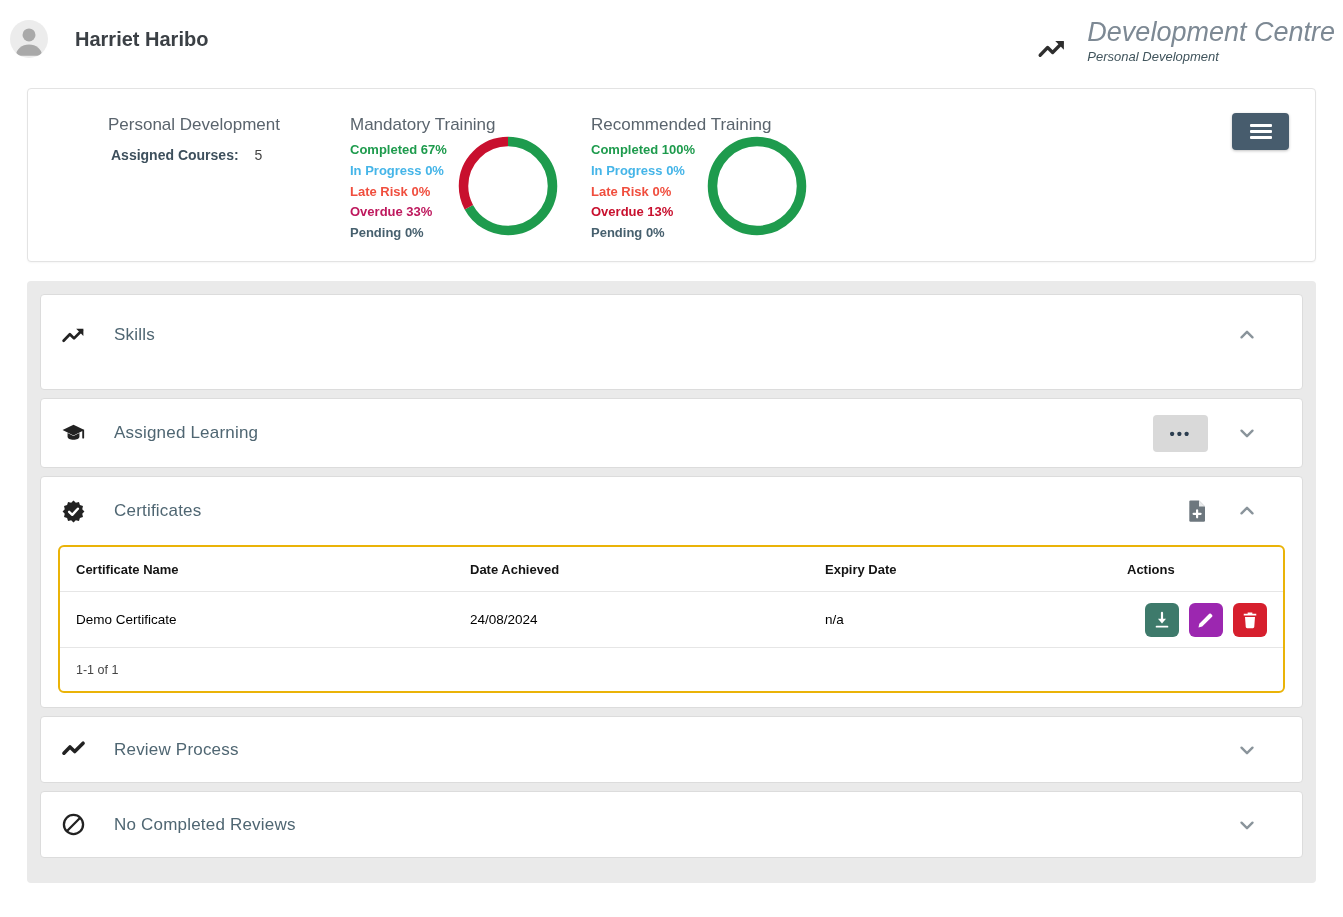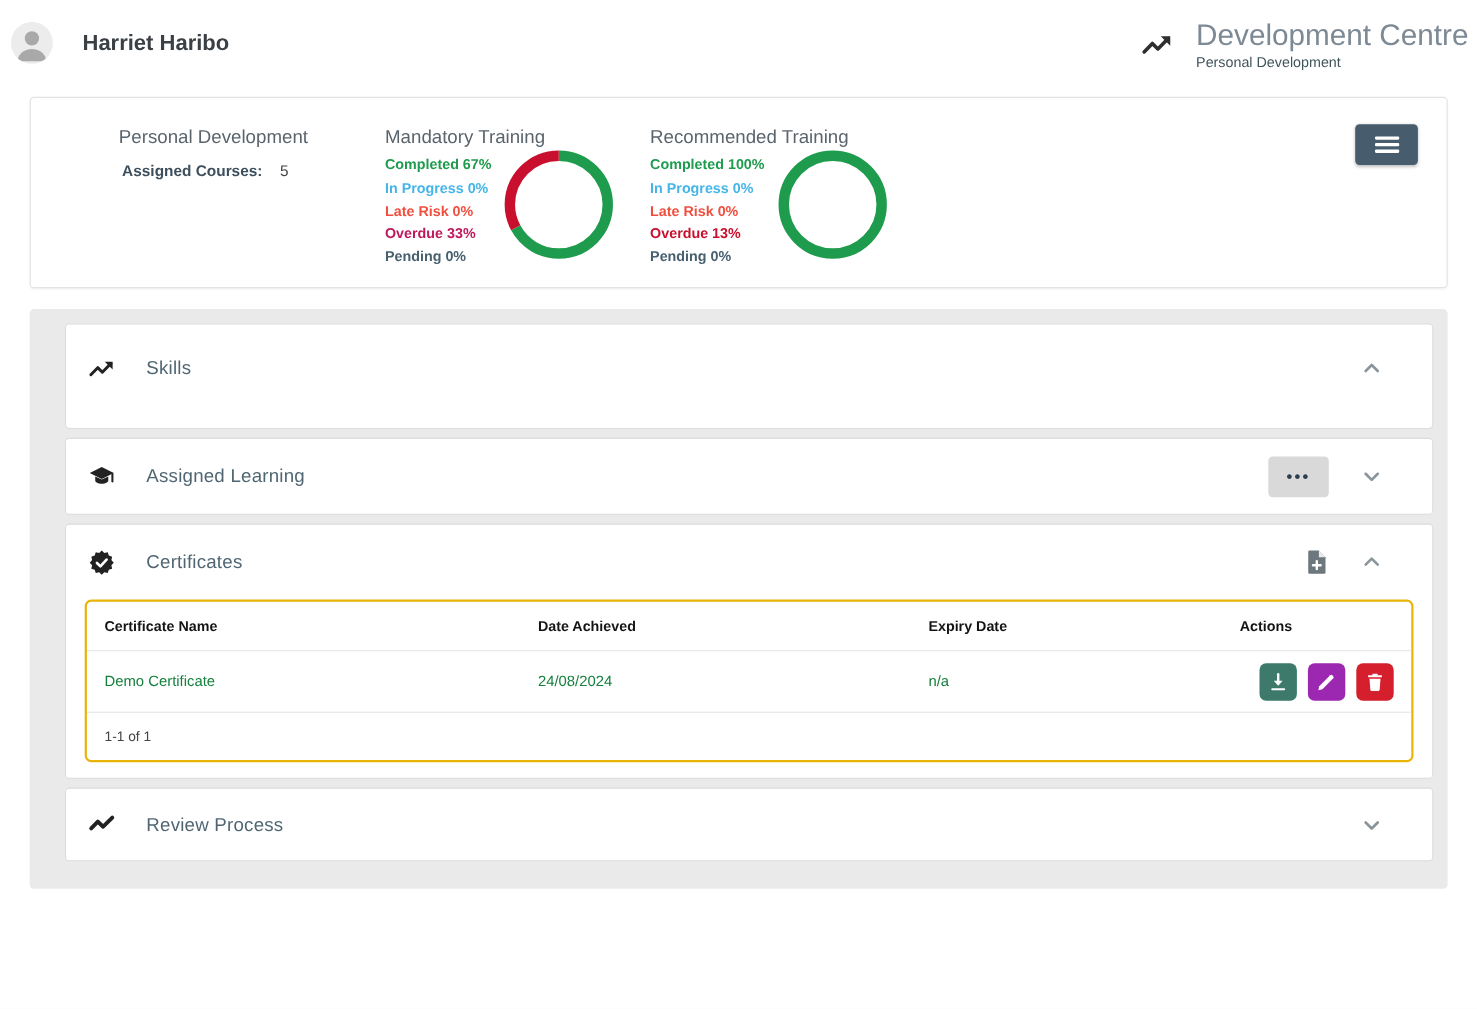--- a/index.html
+++ b/index.html
@@ -3,21 +3,21 @@
 <meta charset="utf-8">
 <style>
   * { margin:0; padding:0; box-sizing:border-box; }
   html,body { width:1343px; height:917px; background:#fff; overflow:hidden;
     font-family:"Liberation Sans", sans-serif; }
 
   
   .top-header { height:88px; display:flex; align-items:center; padding:0 8px 0 10px; background:#fff; }
   .avatar { width:38px; height:38px; border-radius:50%; background:#ececec; overflow:hidden; flex:0 0 auto; margin-top:-10px; }
   .user-name { font-size:20px; font-weight:700; color:#3b4045; margin-left:27px; margin-top:-10px; }
-  .header-right { margin-left:auto; display:flex; align-items:flex-start; gap:18px; margin-top:-6px; }
+  .header-right { margin-left:auto; display:flex; align-items:flex-end; gap:18px; margin-top:-6px;font-style:italic; }
   .trend-icon-lg { width:34px; height:30px; color:#2e2e2e; margin-top:8px; }
   .app-title { font-size:27px; color:#7d8994; line-height:1.05; }
   .app-subtitle { font-size:13px; color:#40545c; margin-top:2px; }
 
   
   .summary-card { position:relative; margin:0 27px; height:174px; background:#fff;
     border:1px solid #e3e3e3; border-radius:4px; box-shadow:0 1px 2px rgba(0,0,0,.04); }
   .sum-title { position:absolute; font-size:17px; color:#5a646d; }
   .pd-title { left:80px; top:26px; }
   .assigned-row { position:absolute; left:83px; top:58px; font-size:14px; }
@@ -30,37 +30,37 @@
   .donut { position:absolute; top:47px; width:100px; height:100px; }
   .donut1 { left:430px; } .donut2 { left:679px; }
   .menu-btn { position:absolute; right:26px; top:24px; width:57px; height:37px; background:#475c6d;
     border:none; border-radius:4px; cursor:pointer; display:flex; flex-direction:column;
     align-items:center; justify-content:center; gap:3px; box-shadow:0 1px 3px rgba(0,0,0,.25); }
   .menu-btn span { display:block; width:22px; height:3px; background:#fff; border-radius:1px; }
 
   
   .wrapper { margin:19px 27px 0; background:#eaeaea; border-radius:4px; padding:13px 13px 25px;
     display:flex; flex-direction:column; gap:8px; }
-  .section { background:#fff; border:1px solid #dcdcdc; border-radius:4px;margin-left:19px; }
+  .section { background:#fff; border:1px solid #dcdcdc; border-radius:4px; }
   .sec-head { display:flex; align-items:center; height:68px; padding:0 20px; cursor:pointer; }
   .sec-skills { height:96px; } .sec-skills .sec-head { height:80px; align-items:center; }
   .sec-plain { height:70px; } .sec-review { height:67px; } .sec-noreviews { height:67px; }
   .sec-icon { width:25px; height:25px; color:#222; flex:0 0 auto; }
   .sec-title { font-size:17px; color:#4f6672; margin-left:28px; letter-spacing:.2px; }
   .sec-right { margin-left:auto; display:flex; align-items:center; gap:28px; }
   .chevron { width:22px; height:22px; color:#8a949b; margin-right:24px; cursor:pointer; }
   .more-btn { width:55px; height:37px; background:#d9d9d9; border:none; border-radius:4px; cursor:pointer;
     color:#2c3e50; font-size:15px; font-weight:700; letter-spacing:2px; line-height:1; }
   .fileadd-icon { width:22px; height:24px; color:#6d777e; cursor:pointer; }
 
   
   .cert-table { margin:0 17px 14px; border:2px solid #eab308; border-radius:6px; overflow:hidden; }
   .t-row { display:grid; grid-template-columns:394px 355px 1fr 140px; align-items:center; padding:0 16px; }
   .t-head { height:44px; font-size:13px; font-weight:700; color:#141414; }
-  .t-data { height:56px; border-top:1px solid #e6e6e6; font-size:13.5px; color:#15803d; }
+  .t-data { height:56px; border-top:1px solid #e6e6e6; font-size:13.5px; color:#000000; }
   .t-foot { height:44px; border-top:1px solid #e6e6e6; display:flex; justify-content:flex-start;
     align-items:center; padding:0 16px; font-size:12.5px; color:#444; }
   .col-right { }
   .actions-cell { display:flex; justify-content:flex-end; gap:10px; }
   .act-btn { width:34px; height:34px; border:none; border-radius:6px; cursor:pointer;
     display:flex; align-items:center; justify-content:center; padding:0; }
   .act-btn svg { width:20px; height:20px; }
   .btn-download { background:#3e7a6b; } .btn-edit { background:#9c27b0; } .btn-delete { background:#d61f2d; }
 </style>
 </head>
@@ -223,14 +223,28 @@
       </svg>
       <span class="sec-title">Review Process</span>
       <span class="sec-right">
         <svg class="chevron" viewBox="0 0 24 24">
           <polyline points="6,9.5 12,15.5 18,9.5" fill="none" stroke="currentColor" stroke-width="2.6" stroke-linecap="round" stroke-linejoin="round"></polyline>
         </svg>
       </span>
     </div>
   </div>
 
+  <div class="section sec-noreviews">
+    <div class="sec-head" style="height:65px">
+      <svg class="sec-icon" viewBox="0 0 24 24">
+        <circle cx="12" cy="12" r="9.2" fill="none" stroke="currentColor" stroke-width="2.2"></circle>
+        <path d="M5.8 18.2 L18.2 5.8" stroke="currentColor" stroke-width="2.2" stroke-linecap="round"></path>
+      </svg>
+      <span class="sec-title">No Completed Reviews</span>
+      <span class="sec-right">
+        <svg class="chevron" viewBox="0 0 24 24">
+          <polyline points="6,9.5 12,15.5 18,9.5" fill="none" stroke="currentColor" stroke-width="2.6" stroke-linecap="round" stroke-linejoin="round"></polyline>
+        </svg>
+      </span>
+    </div>
+  </div>
 
 </div>
 
 </body></html>

